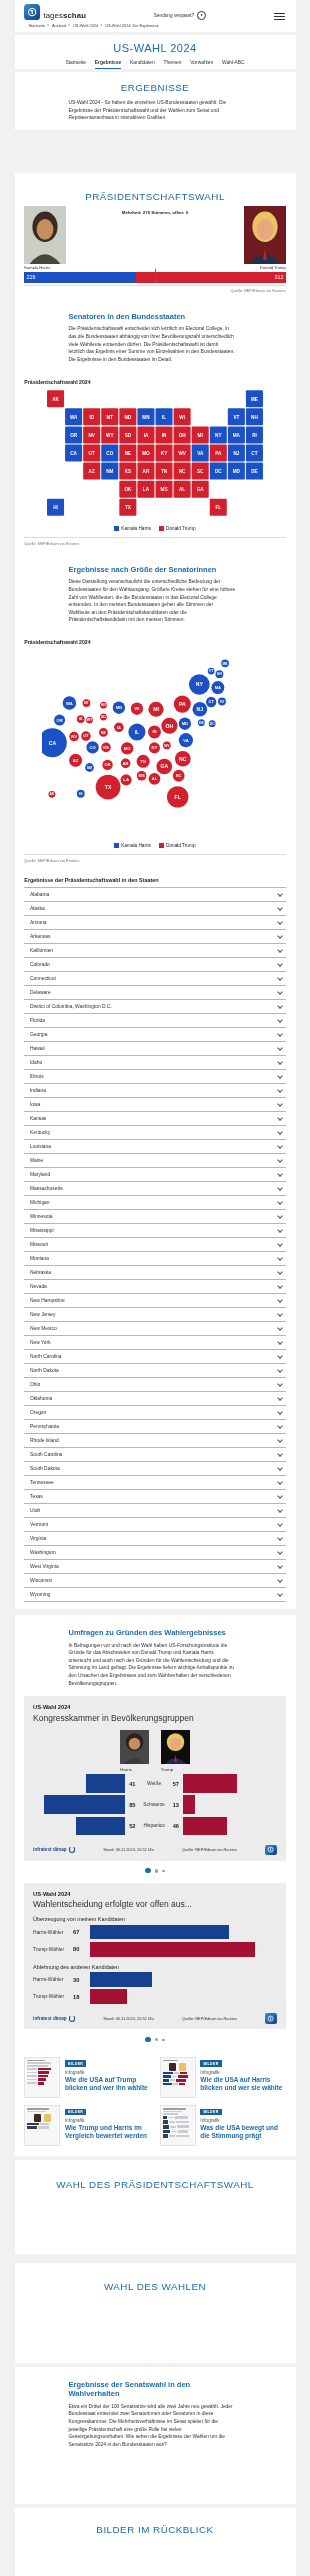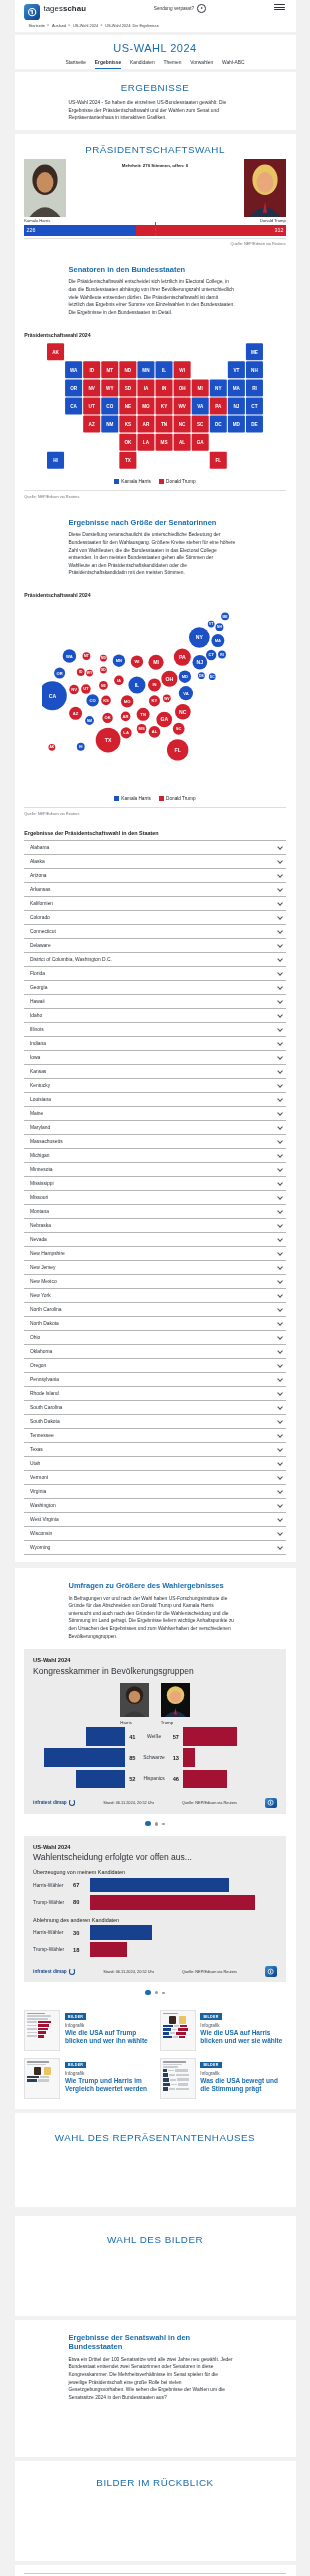--- a/index.html
+++ b/index.html
@@ -7,21 +7,21 @@
     width:310px;
     background:#f1f1f2;
     font-family:"Liberation Sans", sans-serif;
     color:#2c3238;
     -webkit-font-smoothing:antialiased;
   }
   .card{background:#fff;margin:0 14.5px;}
   .gap6{height:3.1px}.gap8{height:4.1px}.gap10{height:5.2px}.gap16{height:8.3px}
 
   
-  .topbar{display:flex;align-items:flex-start;padding:4.1px 10.3px 2.1px 9.8px;background:#fff}
+  .topbar{display:flex;align-items:flex-end;padding:4.1px 10.3px 2.1px 9.8px;background:#fff}
   .logo-icon{width:15.5px;height:15.5px;border-radius:3.6px;background:linear-gradient(135deg,#3b8ed0,#0a3f8f);
     display:flex;align-items:center;justify-content:center;flex-shrink:0}
   .wordmark{font-size:7.8px;margin-left:3.6px;color:#20262c;letter-spacing:0.1px}
   .wordmark b{font-weight:700}
   .missed-wrap{flex:1;display:flex;align-items:center;justify-content:center;gap:3.1px}
   .missed{font-size:4.7px;color:#2c3238}
   .play-circle{width:6.7px;height:6.7px;border:0.5px solid #2c3238;border-radius:50%;display:flex;align-items:center;justify-content:center}
   .play-tri{width:0;height:0;border-left:2.6px solid #2c3238;border-top:1.6px solid transparent;border-bottom:1.6px solid transparent;margin-left:0.5px}
   .burger{width:11.4px;height:6.2px;display:flex;flex-direction:column;justify-content:space-between;cursor:pointer}
   .burger span{display:block;height:1px;background:#2c3238;border-radius:0.5px}
@@ -35,21 +35,21 @@
   .tabs{display:flex;justify-content:center;gap:8.8px;margin-top:6.2px;padding-bottom:0}
   .tab{font-size:4.9px;color:#2c3238;padding-bottom:2.6px;cursor:pointer;border-bottom:1px solid transparent}
   .tab.active{font-weight:700;border-bottom:1px solid #1a6cae}
 
   
   .intro-card{padding:10.3px 0 8.3px;}
   .sec-heading{font-size:9.8px;color:#1a6cae;font-weight:400;letter-spacing:0.5px;text-align:center;margin:0}
   .lead{width:166px;margin:6.2px auto 0;margin-left:54px;font-size:4.9px;line-height:1.5;color:#2c3238}
 
   
-  .pres-card{padding-top:10px;}
+  .pres-card{padding-top:18px;margin-top:39px;}
   .photos-row{position:relative;height:66px;margin:4.1px 9.8px 0}
   .majority{position:absolute;left:0;right:0;top:4.1px;text-align:center;font-size:4.4px;font-weight:700;color:#222}
   .photo{position:absolute;top:0;width:42px;height:58px;overflow:hidden;background:#ccc}
   .photo svg{display:block}
   .photo.left{left:0}.photo.right{right:0}
   .photo-cap{position:absolute;top:59px;font-size:4.1px;color:#2c3238}
   .photo-cap.left{left:0}.photo-cap.right{right:0}
   .ev-bar{position:relative;display:flex;height:11px;margin:0 9.8px}
   .ev-seg{display:flex;align-items:center;color:#fff;font-size:5.4px}
   .ev-seg.blue{padding-left:2.1px}
@@ -882,21 +882,21 @@
       <div class="acc-row">
      <span>Wyoming</span>
      <span class="chev"></span>
       </div>
     </div>
 </div>
 <div class="gap10"></div>
 
 <div class="card polls-card">
   <div class="article" style="margin-top:1px">
-    <h3>Umfragen zu Größere des Wahlergebnisses</h3>
+    <h3>Umfragen zu Gründen des Wahlergebnisses</h3>
     <p>In Befragungen vor und nach der Wahl haben US-Forschungsinstitute die Gründe für das Abschneiden von Donald Trump und Kamala Harris untersucht und auch nach den Gründen für die Wahlentscheidung und die Stimmung im Land gefragt. Die Ergebnisse liefern wichtige Anhaltspunkte zu den Ursachen des Ergebnisses und zum Wahlverhalten der verschiedenen Bevölkerungsgruppen.</p>
   </div>
 
   <div class="panel">
     <div class="kicker">US-Wahl 2024</div>
     <div class="ptitle">Kongresskammer in Bevölkerungsgruppen</div>
     <div class="panel-photos">
       <div class="pp">
           <div class="ph" id="harris-photo-small"><svg width="29" height="34" viewBox="0 0 60 84" preserveAspectRatio="none">
     <rect width="60" height="84" fill="#474747"></rect>
@@ -1152,32 +1152,32 @@
        <span class="badge">BILDER</span>
        <div class="kicker2">Infografik</div>
        <div class="ttl">Was die USA bewegt und die Stimmung prägt</div>
      </div>
       </div>
     </div>
 </div>
 <div class="gap8"></div>
 
 <div class="card house-card">
-  <h2 class="sec-heading">WAHL DES REPRÄSENTANTENHAUSES</h2>
+  <h2 class="sec-heading">WAHL DES PRÄSIDENTSCHAFTSWAHL</h2>
 </div>
 <div class="gap16"></div>
 
 <div class="card senate-card">
-  <h2 class="sec-heading">WAHL DES BILDER</h2>
+  <h2 class="sec-heading">WAHL DES WAHLEN</h2>
 </div>
 <div class="gap8"></div>
 
 <div class="card senres-card">
   <div class="article" style="margin-top:0">
-    <h3>Ergebnisse der Senatswahl in den Bundesstaaten</h3>
+    <h3>Ergebnisse der Senatswahl in den Wahlverhalten</h3>
     <p>Etwa ein Drittel der 100 Senatssitze wird alle zwei Jahre neu gewählt. Jeder Bundesstaat entsendet zwei Senatorinnen oder Senatoren in diese Kongresskammer. Die Mehrheitsverhältnisse im Senat spielen für die jeweilige Präsidentschaft eine große Rolle bei vielen Gesetzgebungsvorhaben. Wie sehen die Ergebnisse der Wahlen um die Senatssitze 2024 in den Bundesstaaten aus?</p>
   </div>
 </div>
 <div class="gap8"></div>
 
 <div class="card review-card">
   <h2 class="sec-heading">BILDER IM RÜCKBLICK</h2>
 </div>
 <div class="gap8"></div>
 

